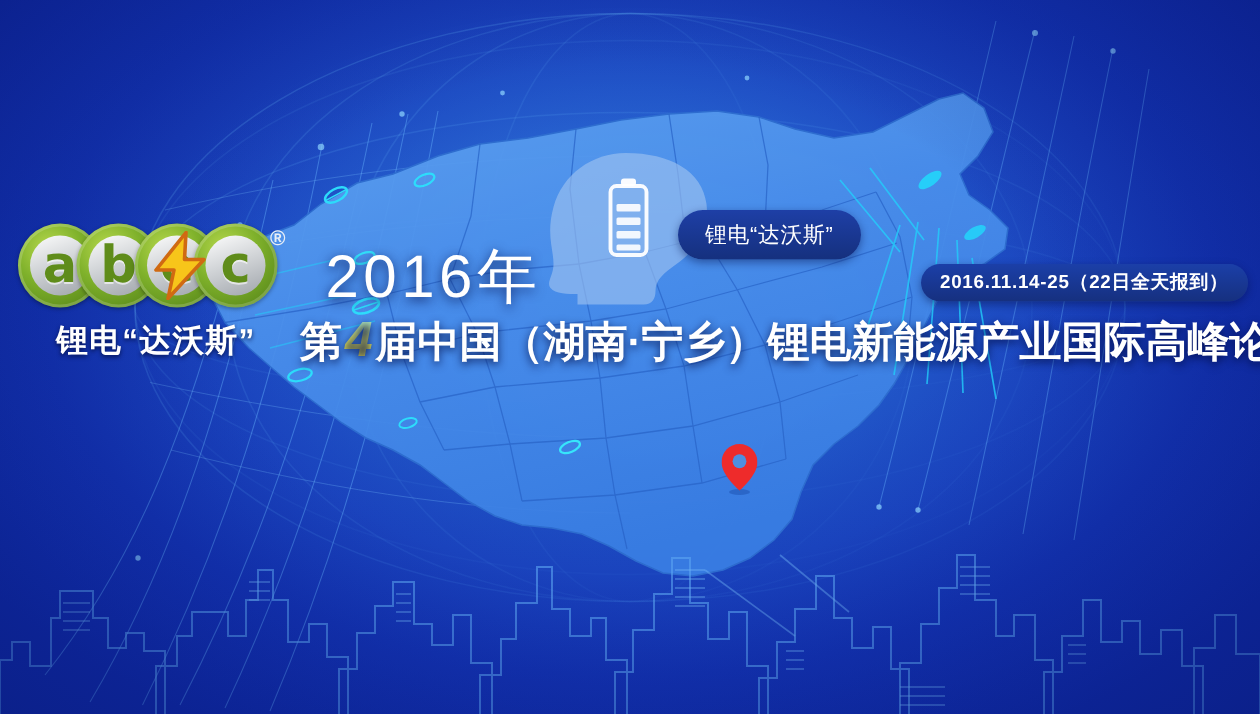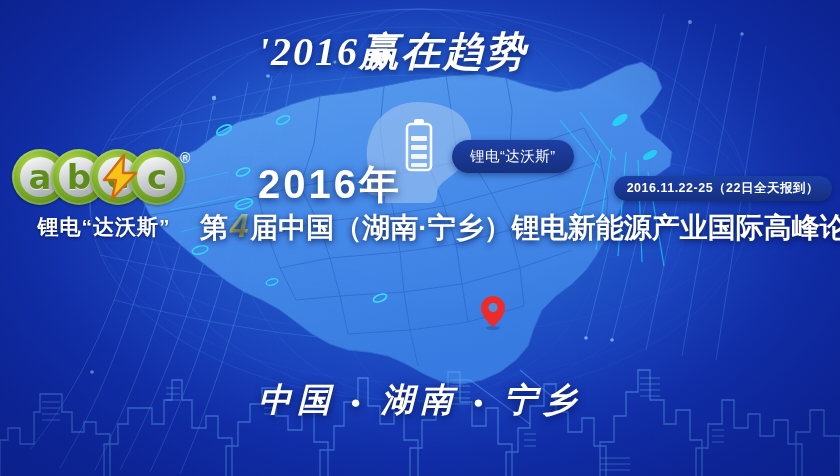--- a/index.html
+++ b/index.html
@@ -44,22 +44,22 @@
   #bolt{position:absolute;left:86px;top:8px;width:44px;height:46px;}
   #reg-mark{position:absolute;left:168px;top:4px;color:#e8eef6;font-size:14px;font-weight:bold;}
   #logo-sub{margin-top:5px;text-align:center;width:196px;color:#ffffff;font-size:21px;font-weight:bold;
     letter-spacing:1px;text-shadow:0 1px 3px rgba(3,12,60,.8);}
 
   
   #script-top{position:absolute;left:258px;top:24px;width:330px;height:56px;
     color:#ffffff;font-size:40px;font-weight:bold;font-style:italic;
     font-family:"Liberation Serif","DejaVu Serif",serif;letter-spacing:2px;
     text-shadow:0 2px 7px rgba(6,18,80,.75);white-space:nowrap;}
-  #year-line{position:absolute;left:217px;top:157px;color:#ffffff;font-size:40px;font-weight:700;
-    letter-spacing:3px;text-shadow:0 2px 8px rgba(5,16,78,.8);margin-left:41px;}
+  #year-line{position:absolute;left:217px;top:157px;color:#ffffff;font-size:40px;font-weight:400;
+    letter-spacing:3px;text-shadow:0 2px 8px rgba(5,16,78,.8);}
   #main-title{position:absolute;left:200px;top:207px;color:#ffffff;font-size:28px;font-weight:bold;
     letter-spacing:0px;white-space:nowrap;text-shadow:0 2px 6px rgba(4,14,72,.85);
     display:flex;align-items:baseline;}
   #title-num{font-size:33px;font-weight:bold;font-style:italic;padding:0 2px;
     background:linear-gradient(180deg,#8fe9ff 0%,#e6ef6a 48%,#f4e03c 100%);
     -webkit-background-clip:text;background-clip:text;color:transparent;
     -webkit-text-fill-color:transparent;}
   #sub-title{position:absolute;left:200px;top:252px;color:#e7f0ff;font-size:14.5px;font-weight:500;
     letter-spacing:.2px;white-space:nowrap;text-shadow:0 1px 4px rgba(4,14,72,.8);}
   #sup-4th{font-size:9px;vertical-align:super;}
@@ -282,21 +282,20 @@
       <path d="M600 92 L630 92 M600 98 L630 98 M600 104 L630 104"></path>
     </g>
     <g stroke="#6fb2f5" stroke-width="1.1" opacity=".45">
       <path d="M470 14 L530 58"></path>
         <path d="M520 4 L566 42"></path>
     </g>
   </svg>
 
   <div class="vignette"></div>
 
-  <div id="script-top">'2016赢在趋势</div>
 
   <div id="logo-block">
     <div id="logo-mark">
       <div class="ring" id="ring-a">
         <div class="inner"></div>
         <div class="glyph">a</div>
       </div>
       <div class="ring" id="ring-b">
         <div class="inner"></div>
         <div class="glyph">b</div>
@@ -312,32 +311,25 @@
       <svg id="bolt" viewBox="0 0 44 46">
         <path d="M26 1 L6 26 L18 26 L14 45 L38 19 L25 19 Z" fill="#f7c51a" stroke="#d06a12" stroke-width="2.4" stroke-linejoin="round"></path>
       </svg>
       <div id="reg-mark">®</div>
     </div>
     <div id="logo-sub">锂电“达沃斯”</div>
   </div>
 
   <div class="pill" id="bubble-pill">锂电“达沃斯”</div>
 
-  <div class="pill" id="date-pill">2016.11.22-25（22日全天报到）</div>
+  <div class="pill" id="date-pill">2016.11.14-25（22日全天报到）</div>
 
   <div id="year-line">2016年</div>
 
   <div id="main-title">
     <span>第</span>
     <span id="title-num">4</span>
     <span>届中国（湖南·宁乡）锂电新能源产业国际高峰论坛</span>
   </div>
 
 
-  <div id="bottom-script">
-    <span>中国</span>
-    <span class="dot-sep">●</span>
-    <span>湖南</span>
-    <span class="dot-sep">●</span>
-    <span>宁乡</span>
-  </div>
 
 </div>
 
 </body></html>

